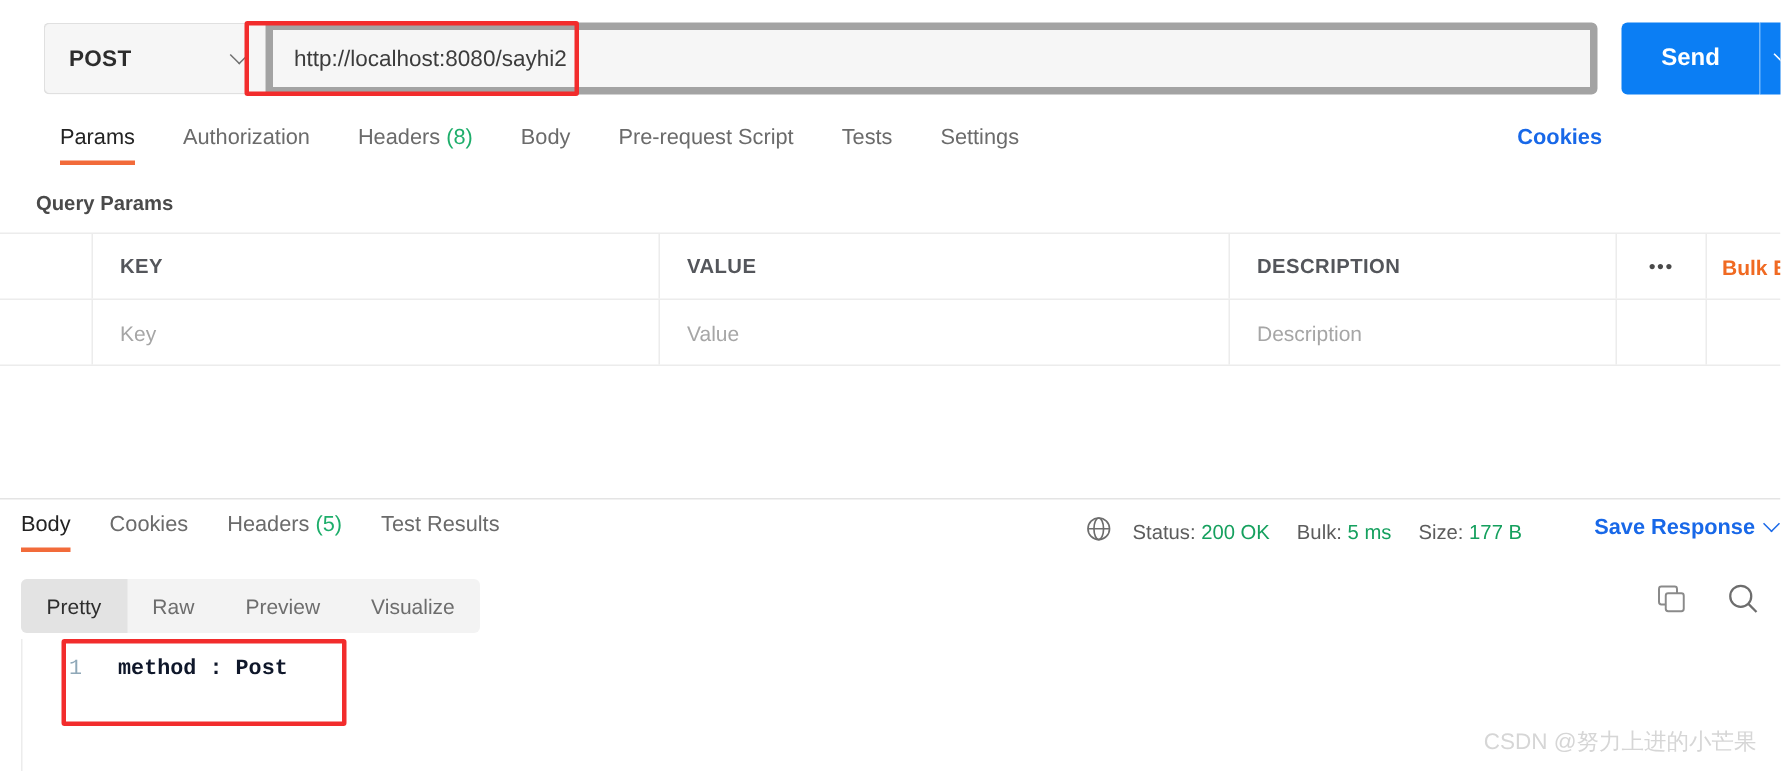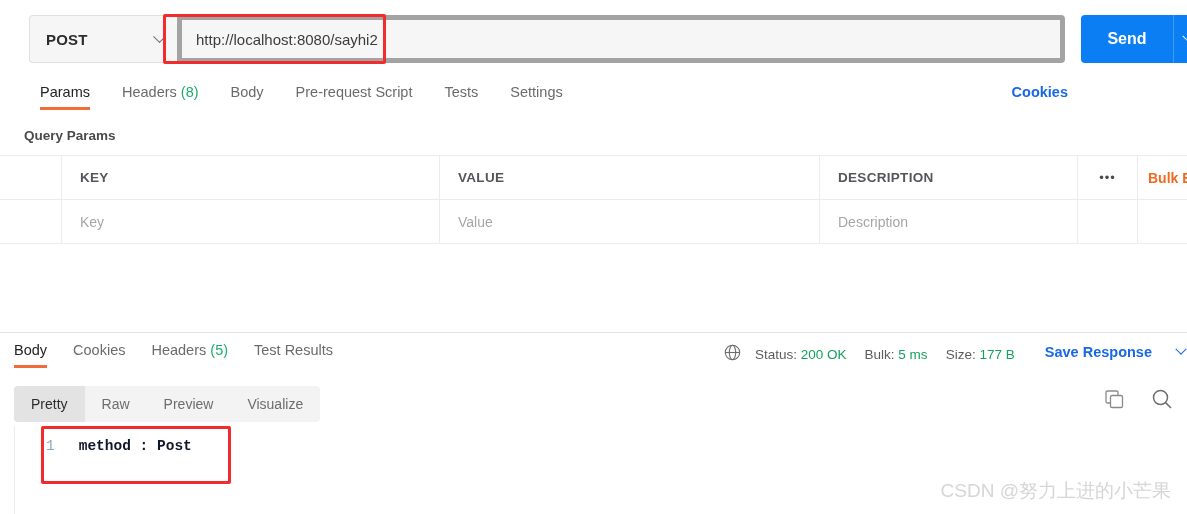--- a/index.html
+++ b/index.html
@@ -243,21 +243,21 @@
     font-size: 13.5px;
     color: #5c5c5c;
   }
   .meta-val { color: #15a05e; }
   .globe { margin-right: -4px; }
   .save-resp {
     position: absolute;
     right: 2px; top: 344px;
     display: flex;
     align-items: center;
-    gap: 25px;
+    gap: 7px;
     color: #1868e8;
     font-size: 14.5px;
     font-weight: bold;
     cursor: pointer;
     white-space: nowrap;
   }
   .chev-b {
     display: inline-block;
     width: 8px; height: 8px;
     border-right: 1.6px solid #1868e8;
@@ -354,21 +354,21 @@
     border: 3px solid #f22c2c;
     border-radius: 2px;
     pointer-events: none;
     z-index: 6;
   }
 
   
   .watermark {
     position: absolute;
     right: 16px; bottom: 10px;
-    font-size: 19px;
+    font-size: 15px;
     color: #d6d6d6;
     white-space: nowrap;
   }
 </style>
 </head>
 <body>
 
 <div class="app">
 
   <div class="url-row">
@@ -384,20 +384,23 @@
     </div>
     <div class="send-caret">
       <span class="chev-w"></span>
     </div>
   </div>
   <div class="annot-url"></div>
 
   <div class="req-tabs">
     <div class="tab active">
       <span>Params</span>
+    </div>
+    <div class="tab">
+      <span>Authorization</span>
     </div>
     <div class="tab">
       <span>Headers</span>
       <span class="cnt">(8)</span>
     </div>
     <div class="tab">
       <span>Body</span>
     </div>
     <div class="tab">
       <span>Pre-request Script</span>

